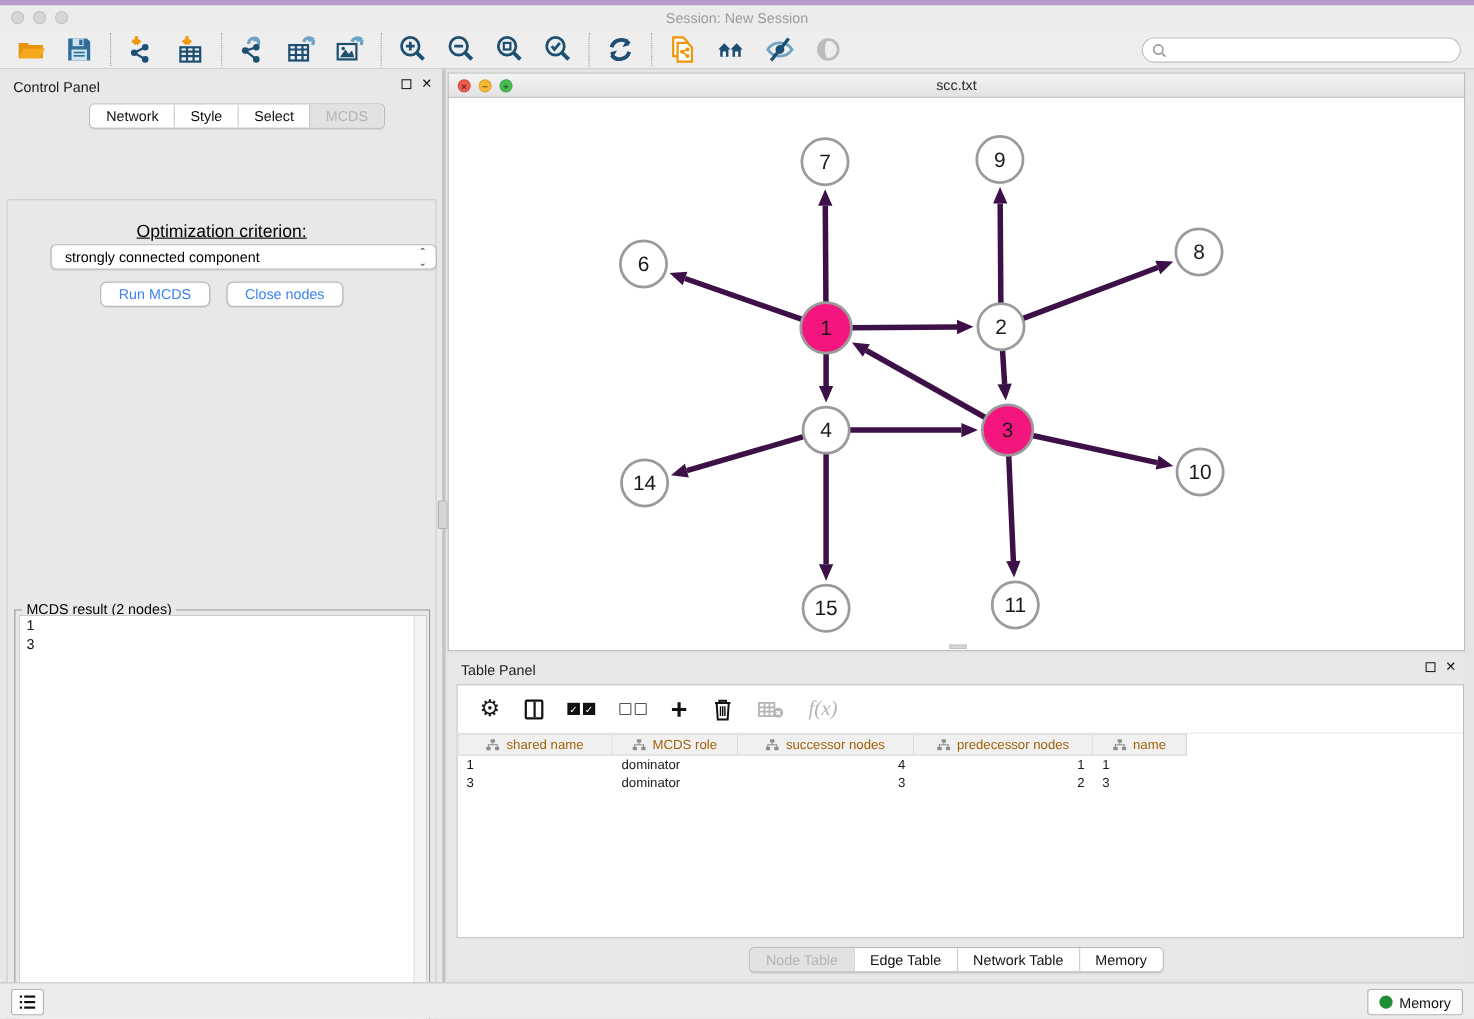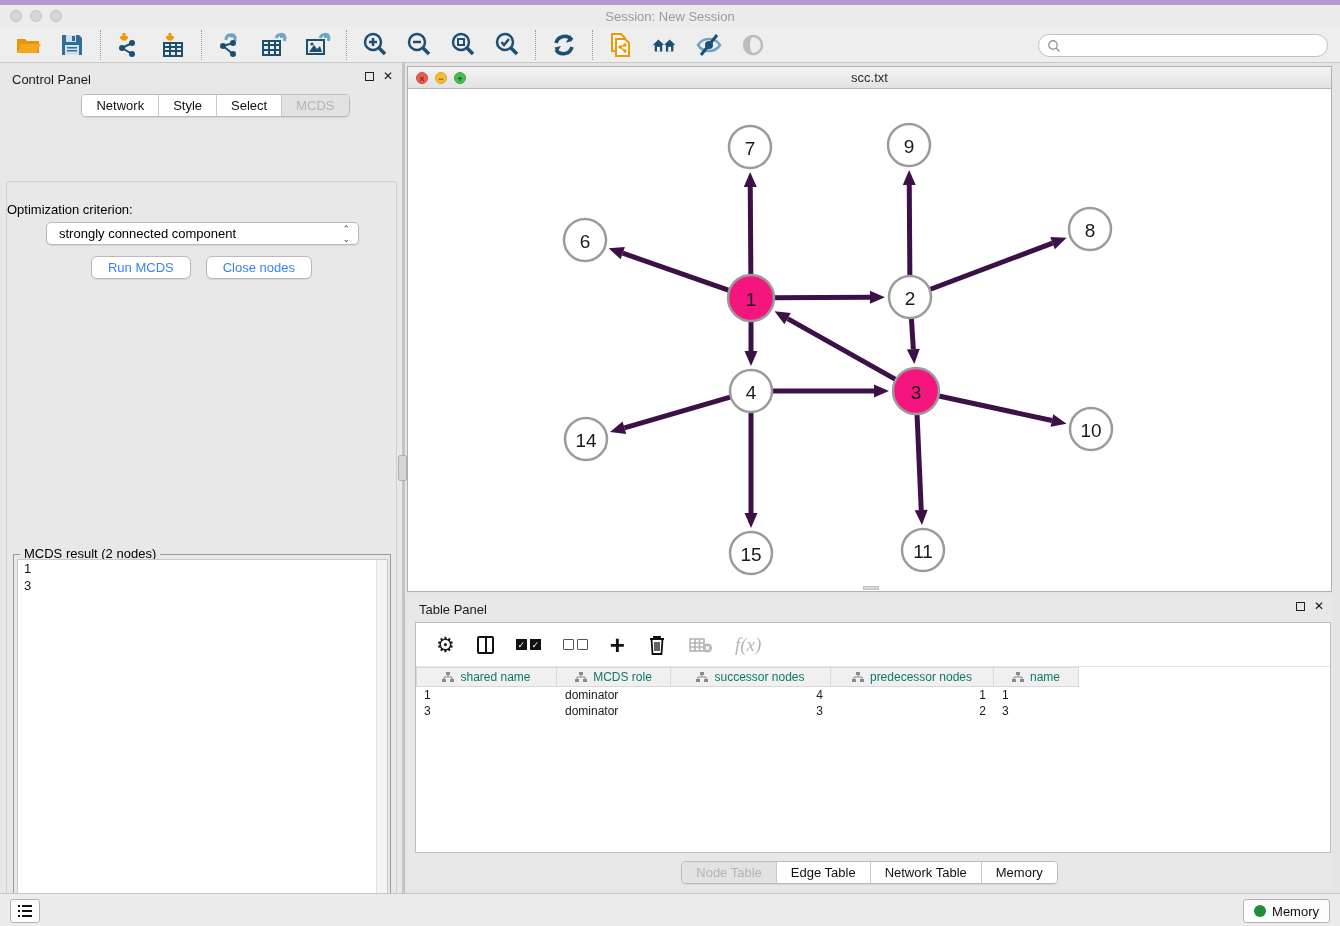--- a/index.html
+++ b/index.html
@@ -28,22 +28,22 @@
   .float-glyph { width:9px; height:9px; border:1.5px solid #222; display:inline-block; }
   .close-glyph { font-size:12px; font-weight:bold; color:#111; line-height:9px; }
 
   .seg-tabs { display:flex; border:1px solid #b9b9b9; border-radius:5px; overflow:hidden; background:#fff; box-shadow:0 1px 1px rgba(0,0,0,0.08); }
   .seg-tab { font-size:13px; padding:3px 14px; background:#fff; color:#111; border-left:1px solid #c9c9c9; cursor:default; }
   .seg-tab:first-child { border-left:none; }
   .seg-tab.selected { background:#e2e2e2; color:#b4b4b4; }
   .cp-tabs-wrap { display:flex; justify-content:center; margin-top:3px; position:relative; z-index:2;padding-left:28px; }
 
   .cp-pane { position:absolute; left:6px; top:118px; width:391px; height:760px; border:1px solid #cfcfcf; border-radius:3px; background:#e8e8e8; }
-  .opt-label { font-size:13px; color:#000; margin-top:20px; }
-  .opt-select { position:absolute; left:39px; top:40px; width:313px; height:23px; background:#fff; border:1px solid #b9b9b9; border-radius:5px; font-size:13px; display:flex; align-items:center; padding-left:12px; box-shadow:0 1px 1px rgba(0,0,0,0.08); }
+  .opt-label { text-align:center; font-size:16px; color:#000; margin-top:20px;text-decoration:underline; }
+  .opt-select { position:absolute; left:39px; top:40px; width:351px; height:23px; background:#fff; border:1px solid #b9b9b9; border-radius:5px; font-size:13px; display:flex; align-items:center; padding-left:12px; box-shadow:0 1px 1px rgba(0,0,0,0.08); }
   .opt-select .chevrons { position:absolute; right:8px; top:1px; font-size:9px; line-height:10px; color:#444; text-align:center; }
   .btn-row { position:absolute; left:0; top:74px; width:100%; display:flex; justify-content:center; gap:15px; }
   .aqua-btn { background:#fff; border:1px solid #b9b9b9; border-radius:6px; font-size:13px; color:#3b82f6; padding:3px 16px; box-shadow:0 1px 1px rgba(0,0,0,0.08); }
 
   .fieldset { position:absolute; left:6px; top:372px; width:378px; height:382px; border:1px solid #9a9a9a; background:#e8e8e8; }
   .fieldset .legend { position:absolute; left:6px; top:-9px; background:#e8e8e8; padding:0 4px; font-size:13px; color:#000; }
   .result-list { position:absolute; left:3px; top:4px; width:371px; height:374px; background:#fff; border:1px solid #c9c9c9; font-size:13px; }
   .result-list .item { padding-left:6px; line-height:17px; color:#111; }
   .result-scroll { position:absolute; right:0; top:0; width:11px; height:100%; background:#f4f4f4; border-left:1px solid #e2e2e2; }
 
@@ -75,21 +75,21 @@
   .cb { width:11px; height:11px; display:inline-block; }
   .cb.checked { background:#111; border:1px solid #111; color:#fff; font-size:9px; line-height:11px; text-align:center; }
   .cb.empty { border:1.5px solid #555; border-radius:1px; background:#fff; }
   .cb + .cb { margin-left:3px; }
   .plus-glyph { font-size:26px; font-weight:bold; color:#111; line-height:22px; }
   .fx-glyph { font-family:"Liberation Serif","DejaVu Serif",serif; font-style:italic; font-size:19px; color:#b5b5b5; }
   .disabled-ic { opacity:0.85; }
 
   .tp-table { position:relative; }
   .tp-thead { display:flex; height:20px; background:#fff; }
-  .th { background:#f0f0f0; border:1px solid #d9d9d9; border-left:none; display:flex; align-items:center; justify-content:center; gap:6px; font-size:12px; color:#0f766e; }
+  .th { background:#f0f0f0; border:1px solid #d9d9d9; border-left:none; display:flex; align-items:center; justify-content:center; gap:6px; font-size:12px; color:#a16207; }
   .th:first-child { border-left:1px solid #d9d9d9; }
   .tr { display:flex; height:16px; }
   .td { font-size:12px; color:#1a1a1a; padding:0 8px; line-height:16px; white-space:nowrap; overflow:hidden; }
   .td.al { text-align:left; } .td.ar { text-align:right; }
 
   .tp-tabs-wrap { position:absolute; left:0; bottom:6px; width:100%; display:flex; justify-content:center; }
 
   
   .status-bar { position:absolute; left:0; top:893px; width:1340px; height:33px; background:#ececec; border-top:1px solid #c6c6c6; }
   .list-btn { position:absolute; left:10px; top:5px; width:30px; height:24px; background:#fdfdfd; border:1px solid #b3b3b3; border-radius:3px; display:flex; align-items:center; justify-content:center; }

